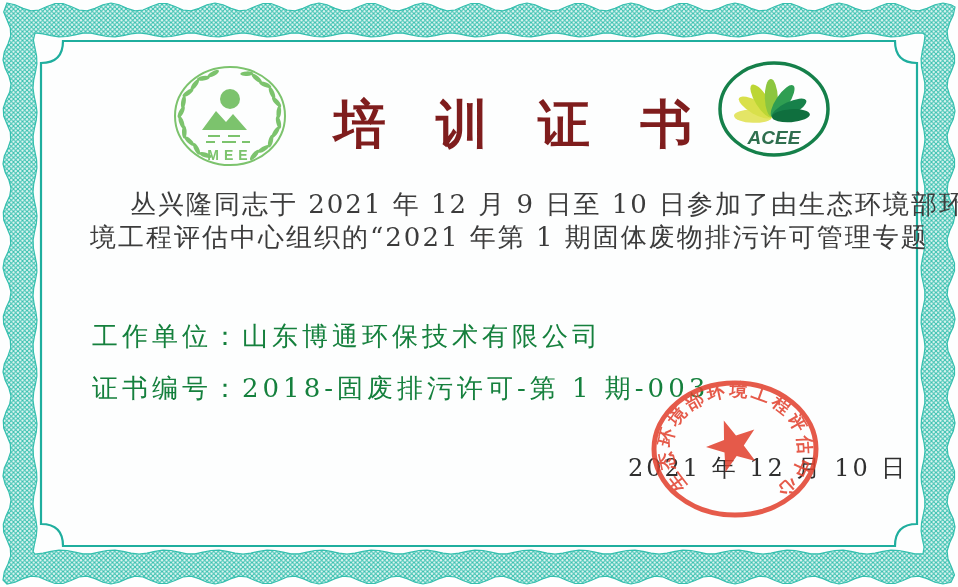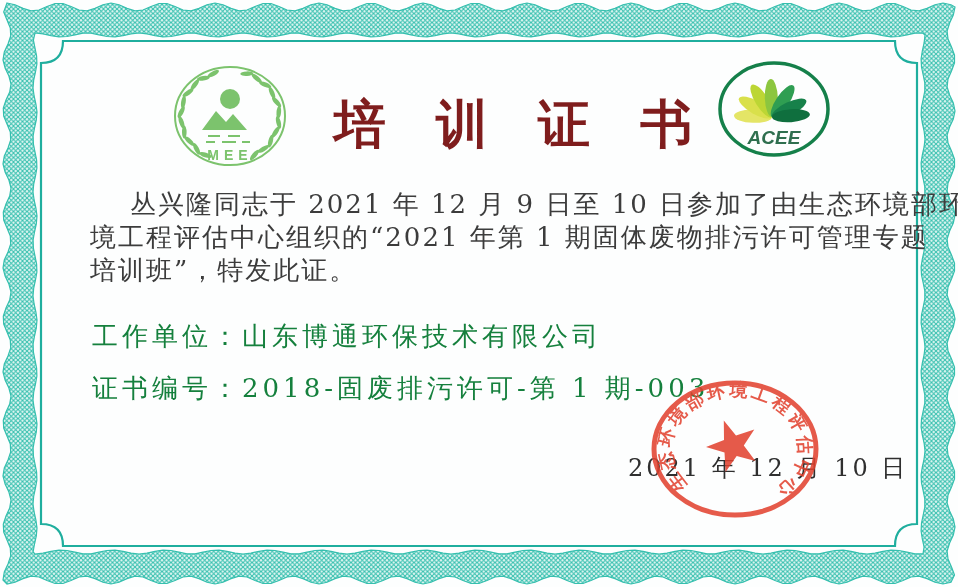--- a/index.html
+++ b/index.html
@@ -106,21 +106,20 @@
           <ellipse rx="19" ry="6.5" fill="#2f9e52" transform="rotate(-56) translate(19 0)"></ellipse>
           <ellipse rx="19" ry="6.5" fill="#17814a" transform="rotate(-26) translate(19 0)"></ellipse>
           <ellipse rx="19" ry="6.5" fill="#0f6f3e" transform="rotate(-4) translate(19 0)"></ellipse>
         </g>
       <text x="58" y="84" text-anchor="middle" font-size="19" fill="#2f6f4f" class="acee-text">ACEE</text>
     </svg>
 
     <div class="para">
       <div class="line indent">丛兴隆同志于 2021 年 12 月 9 日至 10 日参加了由生态环境部环</div>
       <div class="line">境工程评估中心组织的“2021 年第 1 期固体废物排污许可管理专题</div>
-      <div class="line">培训班”，特发此证。</div>
     </div>
 
     <div class="info-line work-unit">工作单位：山东博通环保技术有限公司</div>
     <div class="info-line cert-no">证书编号：2018-固废排污许可-第 1 期-003</div>
     <div class="issue-date">2021 年 12 月 10 日</div>
   </div>
 
   <svg class="seal-svg" viewBox="0 0 958 587">
     <g opacity="0.86">
       <ellipse cx="735" cy="449" rx="81" ry="66" fill="none" stroke="#e2402d" stroke-width="5"></ellipse>

